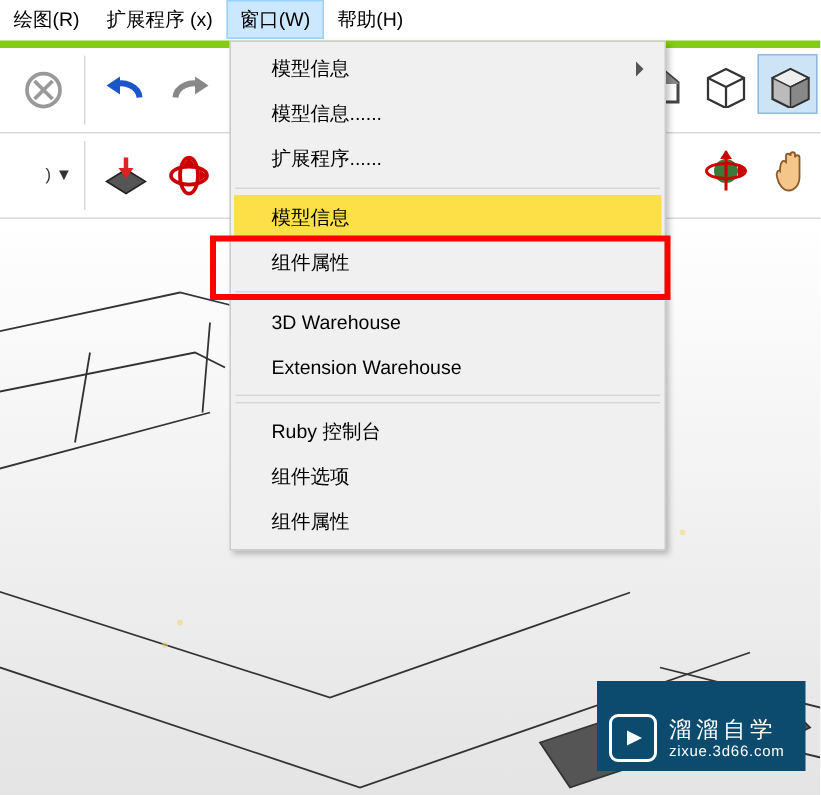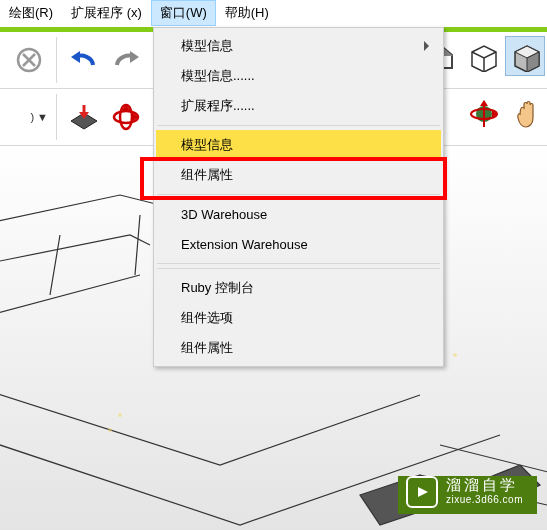--- a/index.html
+++ b/index.html
@@ -23,21 +23,21 @@
 .dd-item{height:30px;display:flex;align-items:center;padding-left:25px;font-size:13px;color:#000;position:relative}
 .dd-item.submenu::after{content:"";position:absolute;right:12px;top:50%;transform:translateY(-50%);border-left:5px solid #555;border-top:5px solid transparent;border-bottom:5px solid transparent}
 .dd-item.highlighted{background:#fde047}
 .dd-sep{height:1px;background:#d7d7d7;margin:4px 1px}
 .red-box{position:absolute;border:4px solid #f00;pointer-events:none;z-index:60}
 
 
 .canvas-bg{position:absolute;left:0;right:0;top:145px;bottom:0;background:linear-gradient(#fff 0%,#e4e4e4 100%);overflow:hidden;z-index:1}
 .canvas-bg svg{position:absolute;left:0;top:0}
 
-.watermark{position:absolute;right:10px;bottom:16px;background:#4d7c0f;color:#fff;display:flex;align-items:flex-start;padding:0 14px 6px 8px;z-index:70;font-size:13px}
+.watermark{position:absolute;right:10px;bottom:16px;background:#0c4a6e;color:#fff;display:flex;align-items:flex-end;padding:22px 14px 6px 8px;z-index:70;font-size:13px}
 .watermark .logo{width:28px;height:28px;border:2px solid #fff;border-radius:6px;display:flex;align-items:center;justify-content:center;margin-right:8px}
 .watermark .texts{display:flex;flex-direction:column;line-height:1.2}
 .watermark .t1{font-size:15px;letter-spacing:3px}
 .watermark .t2{font-size:10px;letter-spacing:0.5px}
 </style>
 </head>
 <body>
 
 <div class="menubar">
   <div class="menubar-item"><span>绘图(R)</span></div>

